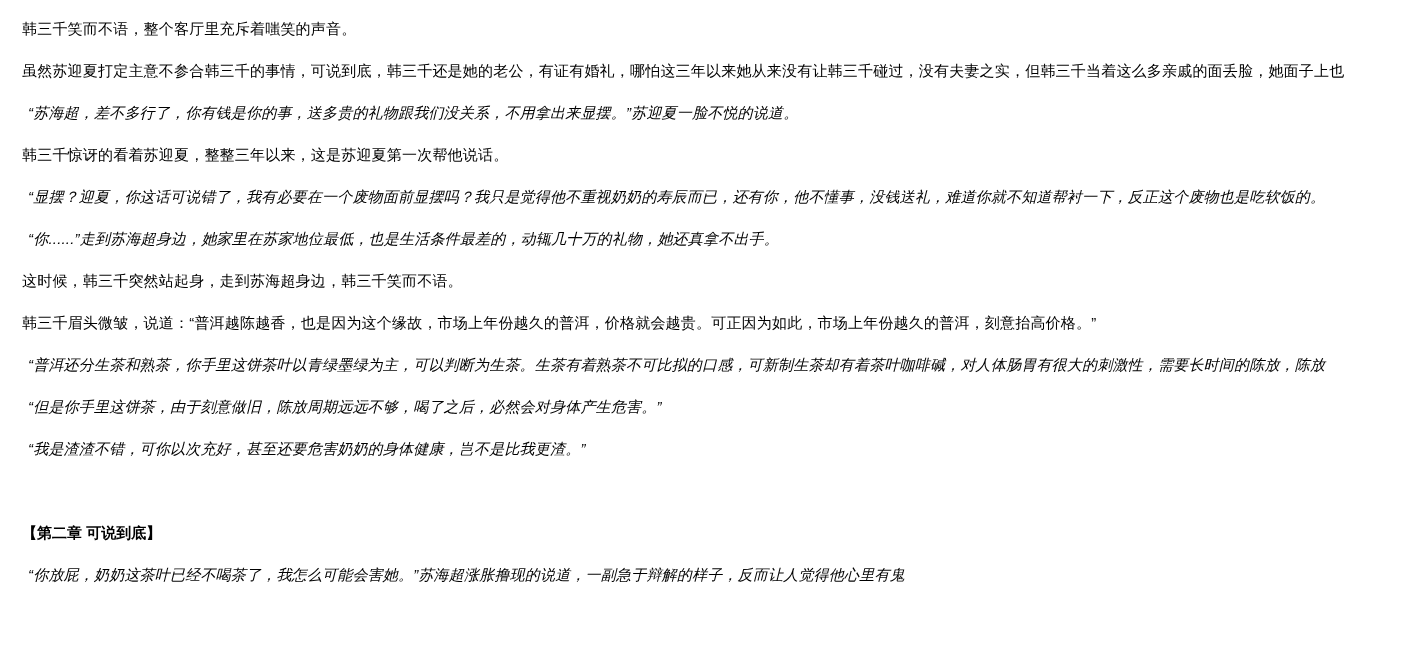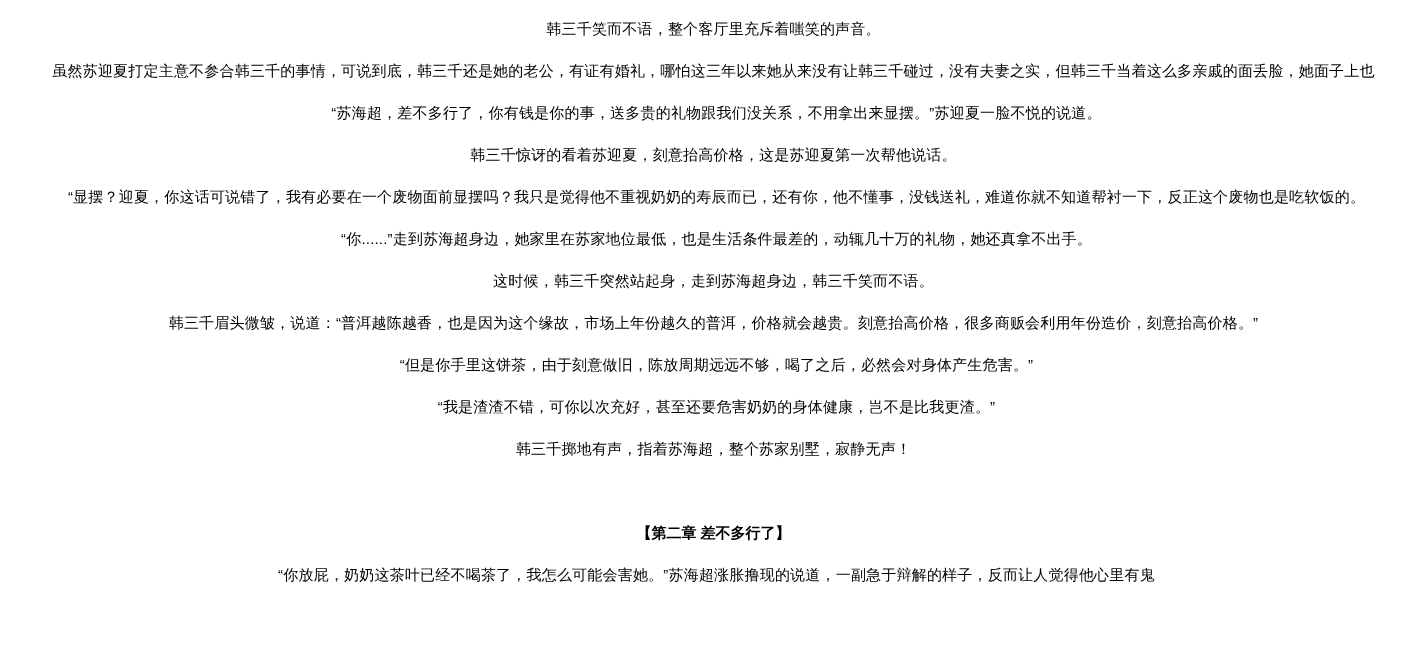--- a/index.html
+++ b/index.html
@@ -12,35 +12,35 @@
     height: 660px;
     overflow: hidden;
     font-family: "Liberation Sans", "DejaVu Sans", sans-serif;
     color: #000000;
   }
   #page {
     position: relative;
     width: 1405px;
     height: 660px;
     overflow: hidden;
-    text-align: center;
   }
   .novel-body {
     padding: 18px 0 0 22px;
     box-sizing: border-box;
   }
   .para {
     font-size: 15px;
     line-height: 21px;
     margin: 0 0 21px 0;
     white-space: nowrap;
     letter-spacing: 0.2px;
   }
   .para.indent {
     text-indent: 6px;
+    font-style: italic;
   }
   .chapter-gap {
     height: 42px;
   }
   .chapter-title {
     font-size: 15px;
     line-height: 21px;
     margin: 0 0 21px 0;
     white-space: nowrap;
     font-weight: 700;
@@ -51,28 +51,28 @@
 </style>
 </head>
 <body>
 
 <div id="page">
   <div class="novel-body">
 
     <p class="para">韩三千笑而不语，整个客厅里充斥着嗤笑的声音。</p>
     <p class="para">虽然苏迎夏打定主意不参合韩三千的事情，可说到底，韩三千还是她的老公，有证有婚礼，哪怕这三年以来她从来没有让韩三千碰过，没有夫妻之实，但韩三千当着这么多亲戚的面丢脸，她面子上也</p>
     <p class="para indent">“苏海超，差不多行了，你有钱是你的事，送多贵的礼物跟我们没关系，不用拿出来显摆。”苏迎夏一脸不悦的说道。</p>
-    <p class="para">韩三千惊讶的看着苏迎夏，刻意抬高价格，这是苏迎夏第一次帮他说话。</p>
+    <p class="para">韩三千惊讶的看着苏迎夏，整整三年以来，这是苏迎夏第一次帮他说话。</p>
     <p class="para indent">“显摆？迎夏，你这话可说错了，我有必要在一个废物面前显摆吗？我只是觉得他不重视奶奶的寿辰而已，还有你，他不懂事，没钱送礼，难道你就不知道帮衬一下，反正这个废物也是吃软饭的。</p>
     <p class="para indent">“你......”走到苏海超身边，她家里在苏家地位最低，也是生活条件最差的，动辄几十万的礼物，她还真拿不出手。</p>
     <p class="para">这时候，韩三千突然站起身，走到苏海超身边，韩三千笑而不语。</p>
-    <p class="para">韩三千眉头微皱，说道：“普洱越陈越香，也是因为这个缘故，市场上年份越久的普洱，价格就会越贵。刻意抬高价格，很多商贩会利用年份造价，刻意抬高价格。”</p>
+    <p class="para">韩三千眉头微皱，说道：“普洱越陈越香，也是因为这个缘故，市场上年份越久的普洱，价格就会越贵。可正因为如此，市场上年份越久的普洱，刻意抬高价格。”</p>
+    <p class="para indent">“普洱还分生茶和熟茶，你手里这饼茶叶以青绿墨绿为主，可以判断为生茶。生茶有着熟茶不可比拟的口感，可新制生茶却有着茶叶咖啡碱，对人体肠胃有很大的刺激性，需要长时间的陈放，陈放</p>
     <p class="para indent">“但是你手里这饼茶，由于刻意做旧，陈放周期远远不够，喝了之后，必然会对身体产生危害。”</p>
     <p class="para indent">“我是渣渣不错，可你以次充好，甚至还要危害奶奶的身体健康，岂不是比我更渣。”</p>
-    <p class="para">韩三千掷地有声，指着苏海超，整个苏家别墅，寂静无声！</p>
 
     <div class="chapter-gap"></div>
 
-    <p class="chapter-title">【第二章  差不多行了】</p>
+    <p class="chapter-title">【第二章  可说到底】</p>
     <p class="para indent clipped">“你放屁，奶奶这茶叶已经不喝茶了，我怎么可能会害她。”苏海超涨胀撸现的说道，一副急于辩解的样子，反而让人觉得他心里有鬼</p>
 
   </div>
 </div>
 
 </body></html>

